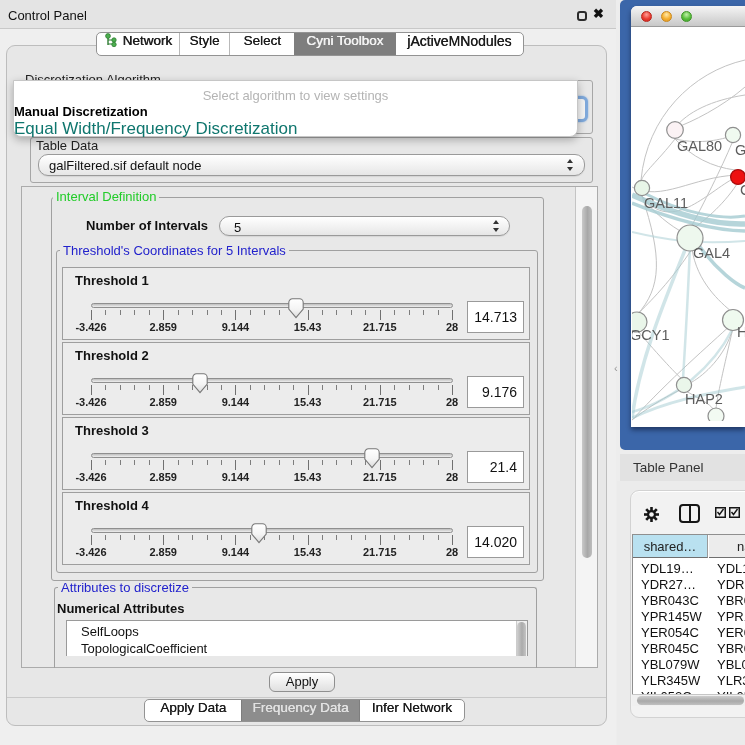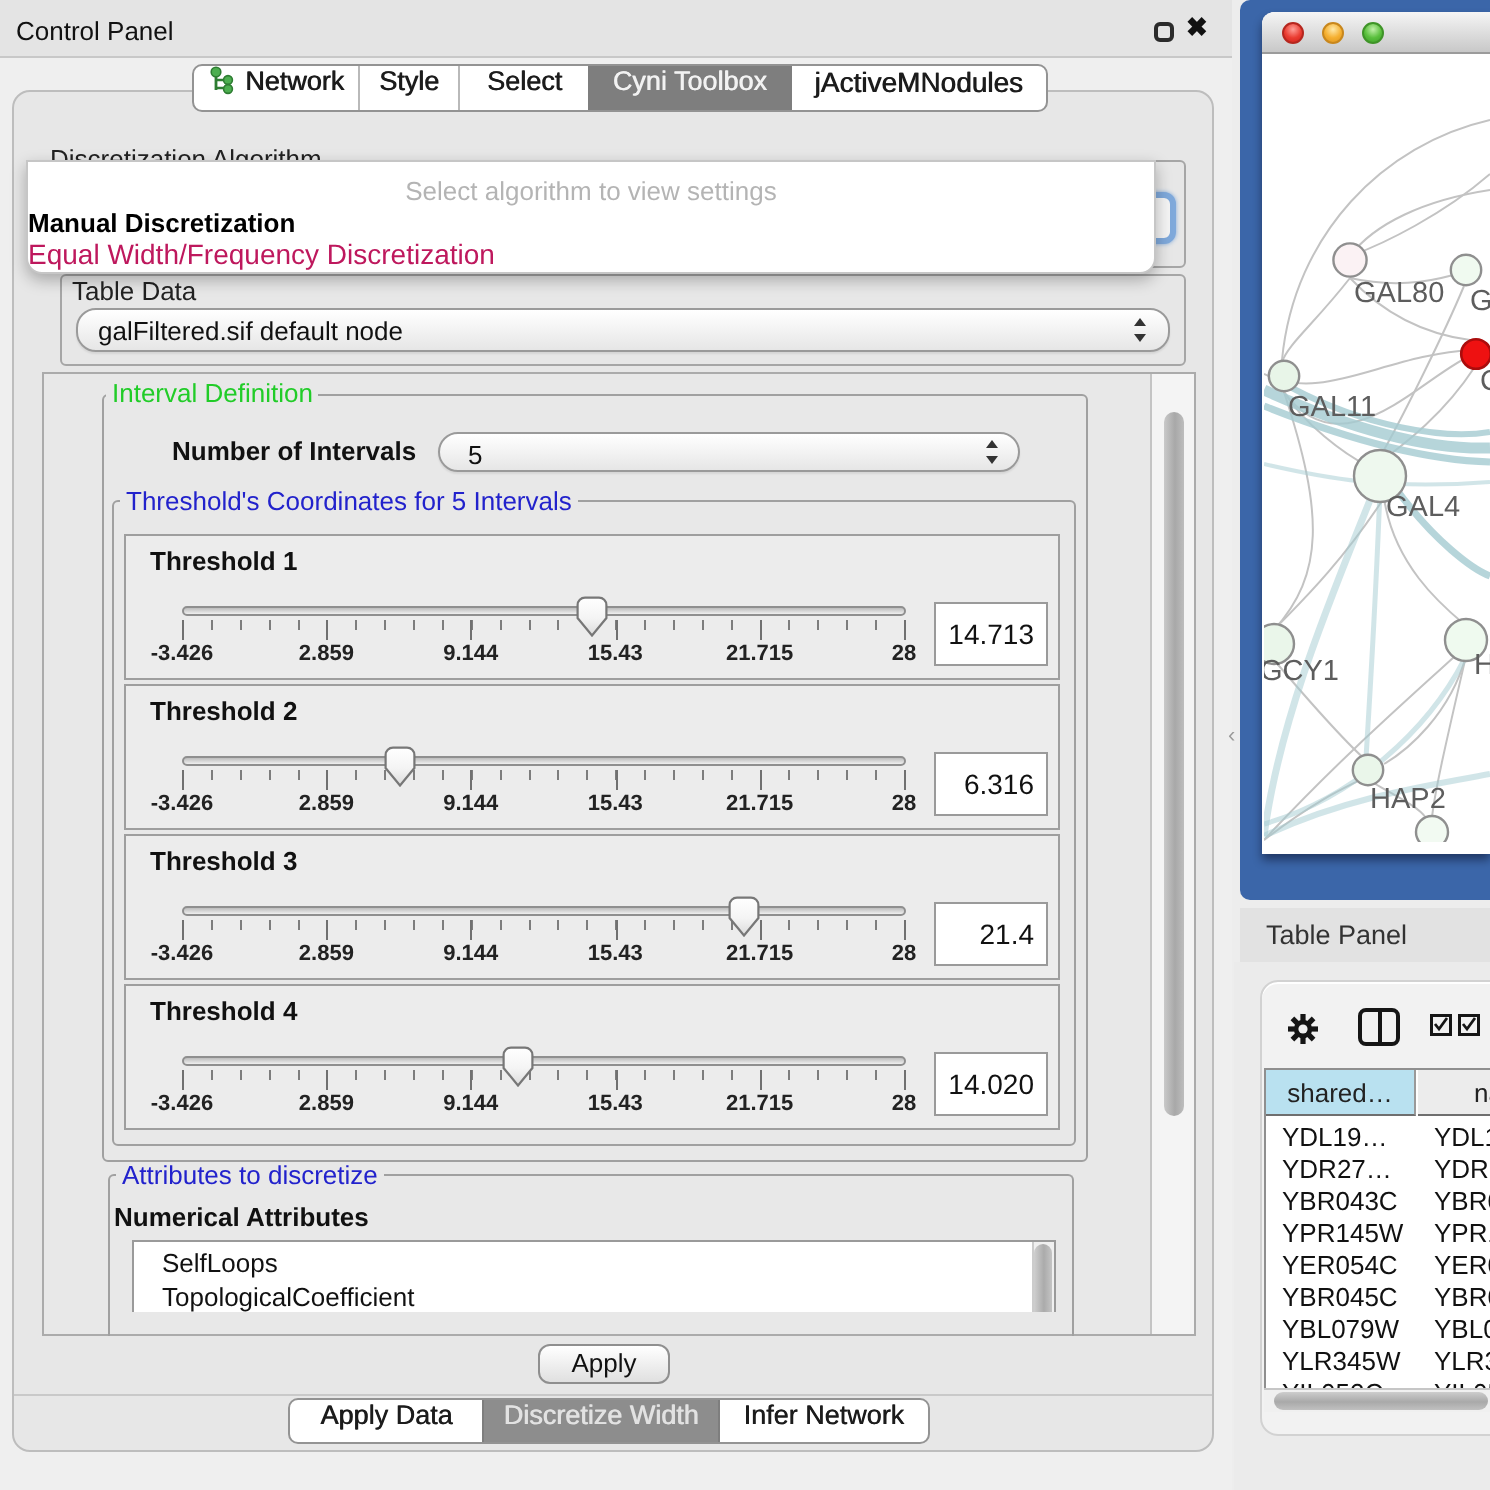--- a/index.html
+++ b/index.html
@@ -137,21 +137,21 @@
 <svg class="abs" style="left:192.0px;top:373px;" width="16" height="21" viewBox="0 0 16 21">
   <defs>
       <linearGradient id="thg2" x1="0" y1="0" x2="0" y2="1">
     <stop offset="0" stop-color="#ffffff"></stop>
         <stop offset="0.55" stop-color="#f4f4f4"></stop>
         <stop offset="1" stop-color="#dcdcdc"></stop>
       </linearGradient>
     </defs>
   <path d="M4.5,0.8 h7 a3.7,3.7 0 0 1 3.7,3.7 v6.5 L8,19.7 0.8,11 v-6.5 A3.7,3.7 0 0 1 4.5,0.8 z" fill="url(#thg2)" stroke="#777" stroke-width="1.1"></path>
 </svg>
-<div class="vfield" style="left:467px;top:376px;width:57px;height:32px;">6.316</div>
+<div class="vfield" style="left:467px;top:376px;width:57px;height:32px;">9.176</div>
 
 <div class="abs" style="left:62px;top:417px;width:468px;height:73px;background:#ececec;border:1px solid #9e9e9e;"></div>
 <div class="abs t13 b" style="left:75px;top:423px;">Threshold 3</div>
 <div class="abs" style="left:91.0px;top:453px;width:362px;height:5px;border:1px solid #8f8f8f;border-radius:2.5px;background:linear-gradient(#bdbdbd,#efefef);"></div>
 <div class="tickminor" style="left:91.0px;top:460px;width:363px;"></div>
 <div class="majort" style="left:91.0px;top:460px;"></div>
 <div class="ticklab" style="left:91.0px;top:471px;">-3.426</div>
 <div class="majort" style="left:163.2px;top:460px;"></div>
 <div class="ticklab" style="left:163.2px;top:471px;">2.859</div>
 <div class="majort" style="left:235.4px;top:460px;"></div>
@@ -210,28 +210,28 @@
 <div class="abs" style="left:66px;top:620px;width:462px;height:36px;background:#fff;border:1px solid #9a9a9a;border-bottom:none;overflow:hidden;">
   <div style="position:absolute;left:14px;top:3px;font-size:13px;color:#111;line-height:16.5px;white-space:nowrap;">SelfLoops<br>TopologicalCoefficient<br>BetweennessCentrality<br></div>
   <div style="position:absolute;right:0;top:0;width:11px;height:48px;background:#f0f0f0;border-left:1px solid #ccc;"></div>
   <div style="position:absolute;right:1px;top:1px;width:9px;height:60px;background:linear-gradient(90deg,#cfcfcf,#ababab 55%,#c4c4c4);border-radius:5px;"></div>
 </div>
 
 <div class="abs" style="left:269px;top:672px;width:66px;height:20px;background:linear-gradient(#ffffff,#e9e9e9 70%,#e0e0e0);border:1px solid #8f8f8f;border-radius:6px;font-size:13px;color:#111;text-align:center;line-height:18px;">Apply</div>
 <div class="abs" style="left:7px;top:697px;width:599px;height:1px;background:#c9c9c9;"></div>
 <div class="seg" style="left:144px;top:699px;width:321px;height:23px;">
   <div class="s" style="width:97px;">Apply Data</div>
-  <div class="s sel" style="width:118px;color:#e2e2e2;background:#8d8d8d;">Discretize Width</div>
+  <div class="s sel" style="width:118px;color:#e2e2e2;background:#8d8d8d;">Frequency Data</div>
   <div class="s" style="width:106px;">Infer Network</div>
 </div>
 
 <div class="abs" style="left:13px;top:80px;width:565px;height:57px;background:#fff;border:1px solid #c6c6c6;border-radius:0 0 8px 8px;box-shadow:0 3px 8px rgba(0,0,0,0.28);"></div>
 <div class="abs" style="left:13px;top:88px;width:565px;text-align:center;font-size:13px;color:#b4b4b4;">Select algorithm to view settings</div>
 <div class="abs b" style="left:14px;top:104px;font-size:13px;color:#000;">Manual Discretization</div>
-<div class="abs" style="left:14px;top:119px;font-size:14px;color:#be185d;">Equal Width/Frequency Discretization</div>
+<div class="abs" style="left:14px;top:119px;font-size:17px;color:#0f766e;">Equal Width/Frequency Discretization</div>
 
 <div class="abs" style="left:614px;top:362px;font-size:11px;color:#999;">‹</div>
 
 <div class="abs" style="left:620px;top:0;width:125px;height:450px;background:#3b66a9;border-radius:5px 0 0 5px;"></div>
 
 <div class="abs" style="left:631px;top:6px;width:114px;height:421px;background:#fff;border-radius:6px 0 0 0;box-shadow:0 3px 5px rgba(0,0,20,0.45);"></div>
 <div class="abs" style="left:631px;top:6px;width:114px;height:21px;background:linear-gradient(#f5f5f5,#c8c8c8);border-bottom:1px solid #9b9b9b;border-radius:6px 0 0 0;"></div>
 <div class="abs" style="left:641px;top:11px;width:11px;height:11px;border-radius:50%;background:radial-gradient(circle at 50% 30%,#ff9e97 0%,#ea3c31 55%,#d0201a 100%);border:0.5px solid #b5271f;"></div>
 <div class="abs" style="left:661px;top:11px;width:11px;height:11px;border-radius:50%;background:radial-gradient(circle at 50% 30%,#ffe9a8 0%,#f5af2f 55%,#dd9420 100%);border:0.5px solid #c8871d;"></div>
 <div class="abs" style="left:681px;top:11px;width:11px;height:11px;border-radius:50%;background:radial-gradient(circle at 50% 30%,#c0f0a8 0%,#59bf3c 55%,#3da02a 100%);border:0.5px solid #3f9428;"></div>

